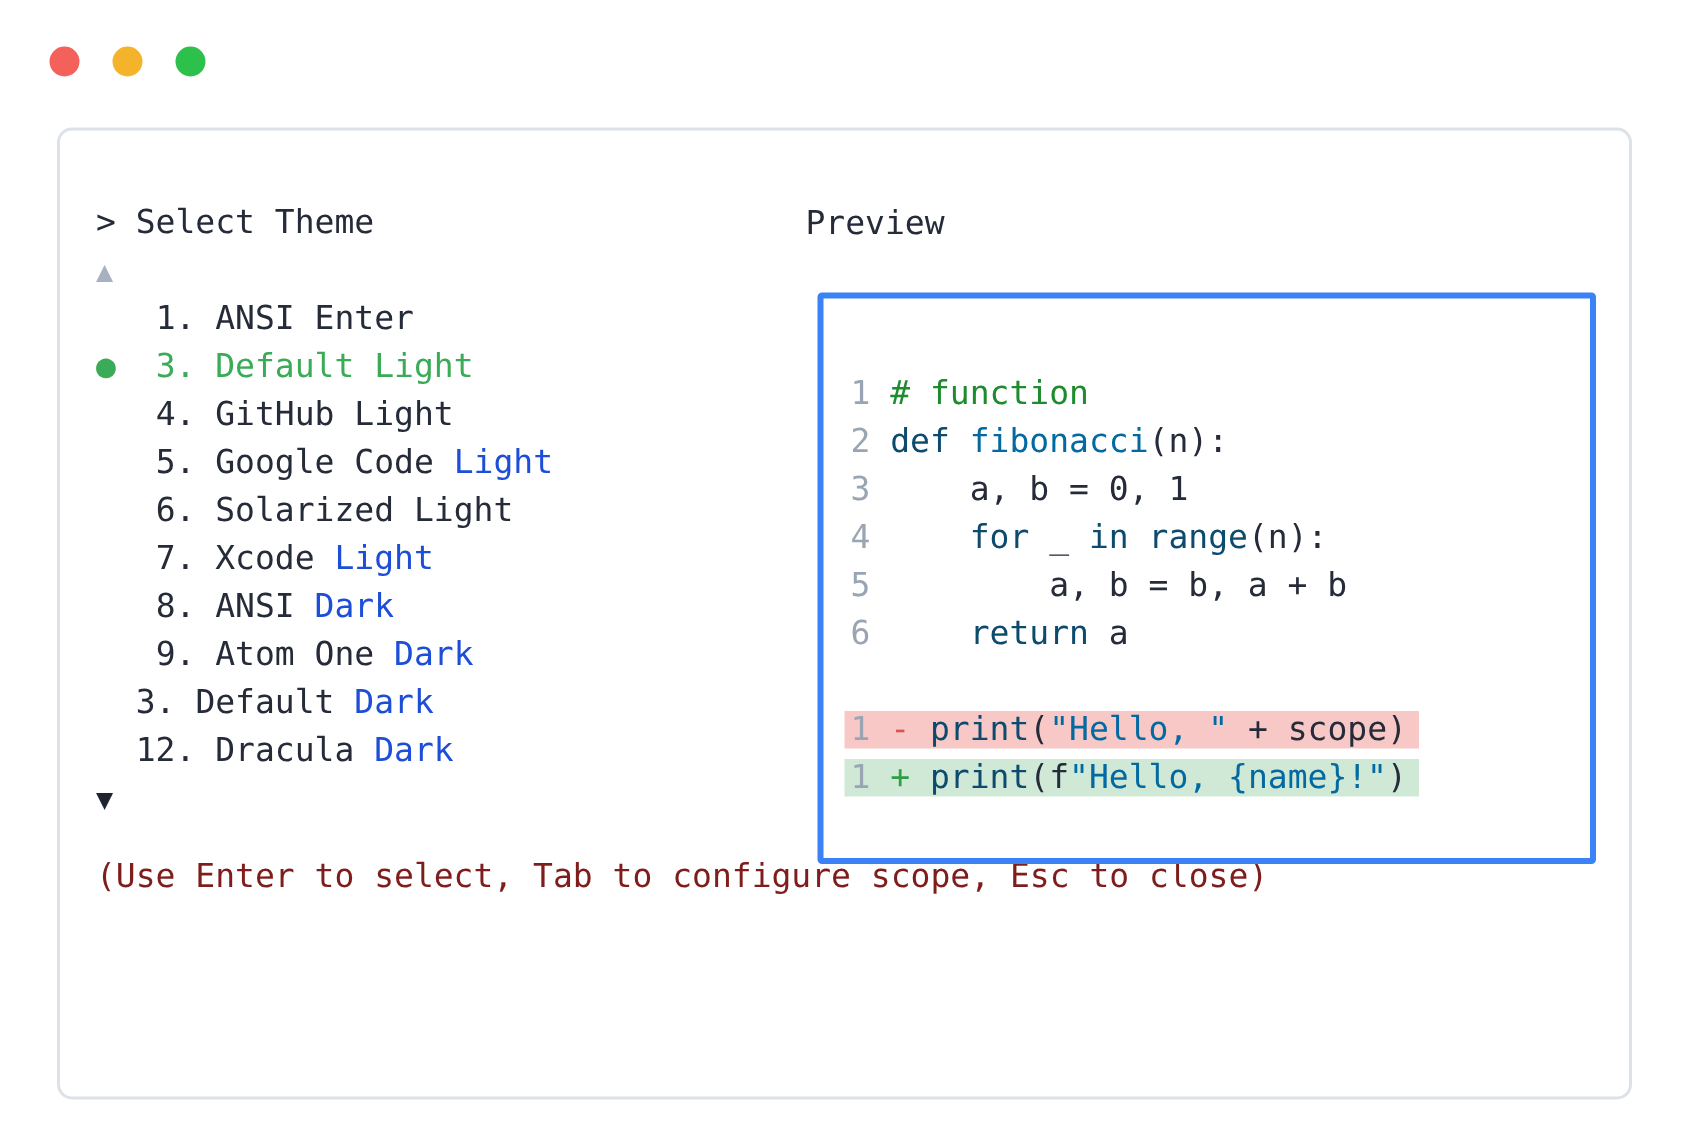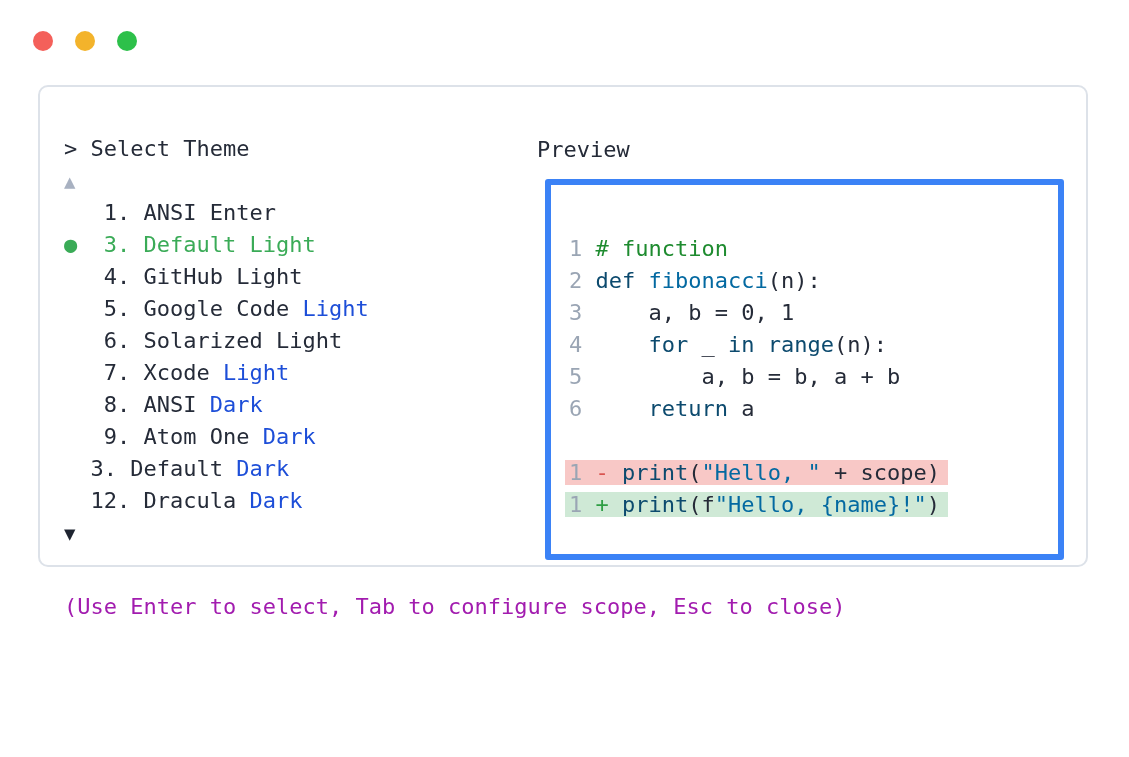--- a/index.html
+++ b/index.html
@@ -8,43 +8,43 @@
 
   
   .traffic { position: absolute; top: 31px; left: 33px; display: flex; gap: 22px; }
   .dot { width: 20px; height: 20px; border-radius: 50%; }
   .dot.red    { background: #f4605a; }
   .dot.yellow { background: #f3b32b; }
   .dot.green  { background: #2dc04a; }
 
   
   .panel {
-    position: absolute; left: 38px; top: 85px; width: 1050px; height: 482px;
+    position: absolute; left: 38px; top: 85px; width: 1050px; height: 648px;
     background: #ffffff; border: 2px solid #dde2e9; border-radius: 10px;
   }
 
   .line { height: 32px; line-height: 32px; font-size: 22px; white-space: pre; }
 
   
   .left-pane { position: absolute; left: 24px; top: 46px; }
   .prompt { color: #252b38; }
   .scroll-up { color: #a8b1c1; font-size: 19px; }
   .scroll-down { color: #1e2430; font-size: 19px; }
   .marker { color: #3aab57; }
   .item-text { color: #252b38; }
   .item-muted { color: #1d4ed8; }
   .item.selected .item-text, .item.selected .item-num { color: #3aab57; }
   .item { cursor: pointer; }
-  .help { color: #a21caf; margin-top: 42px; }
+  .help { color: #7f1d1d; margin-top: 20px; }
 
   
   .preview-title { position: absolute; left: 497px; top: 47px; }
   .preview-box {
-    position: absolute; left: 505px; top: 92px; width: 519px; height: 381px;
-    border: 6px solid #3b82f6; border-radius: 3px; background: #ffffff;
+    position: absolute; left: 505px; top: 108px; width: 519px; height: 381px;
+    border: 4px solid #3b82f6; border-radius: 3px; background: #ffffff;
     padding: 48px 18px 0 18px; overflow: hidden;
   }
   .cline span { display: inline; }
   .tok-n     { color: #9aa5b4; }
   .tok-c     { color: #1e8b2f; }
   .tok-k     { color: #0c4a6e; }
   .tok-r     { color: #0369a1; }
   .tok-p     { color: #252b38; }
   .tok-minus { color: #d9534f; }
   .tok-plus  { color: #2f9e44; }

